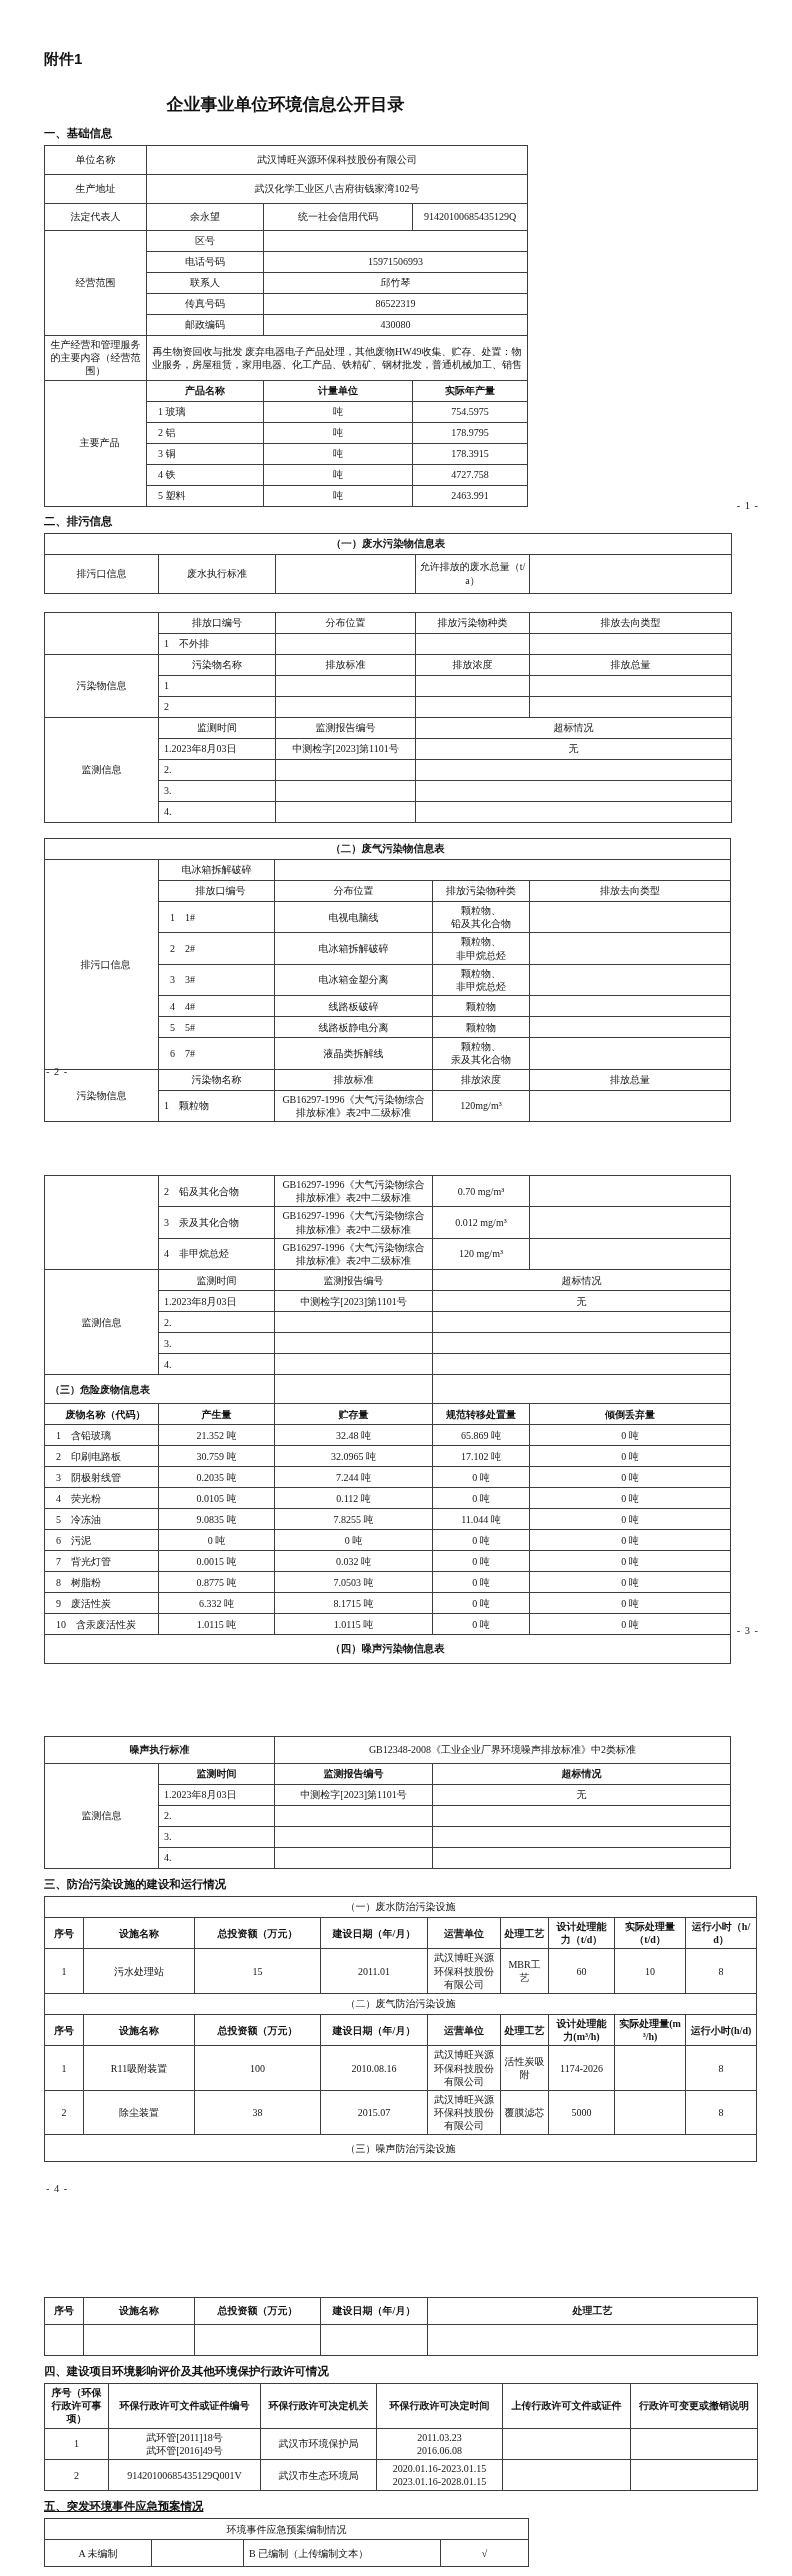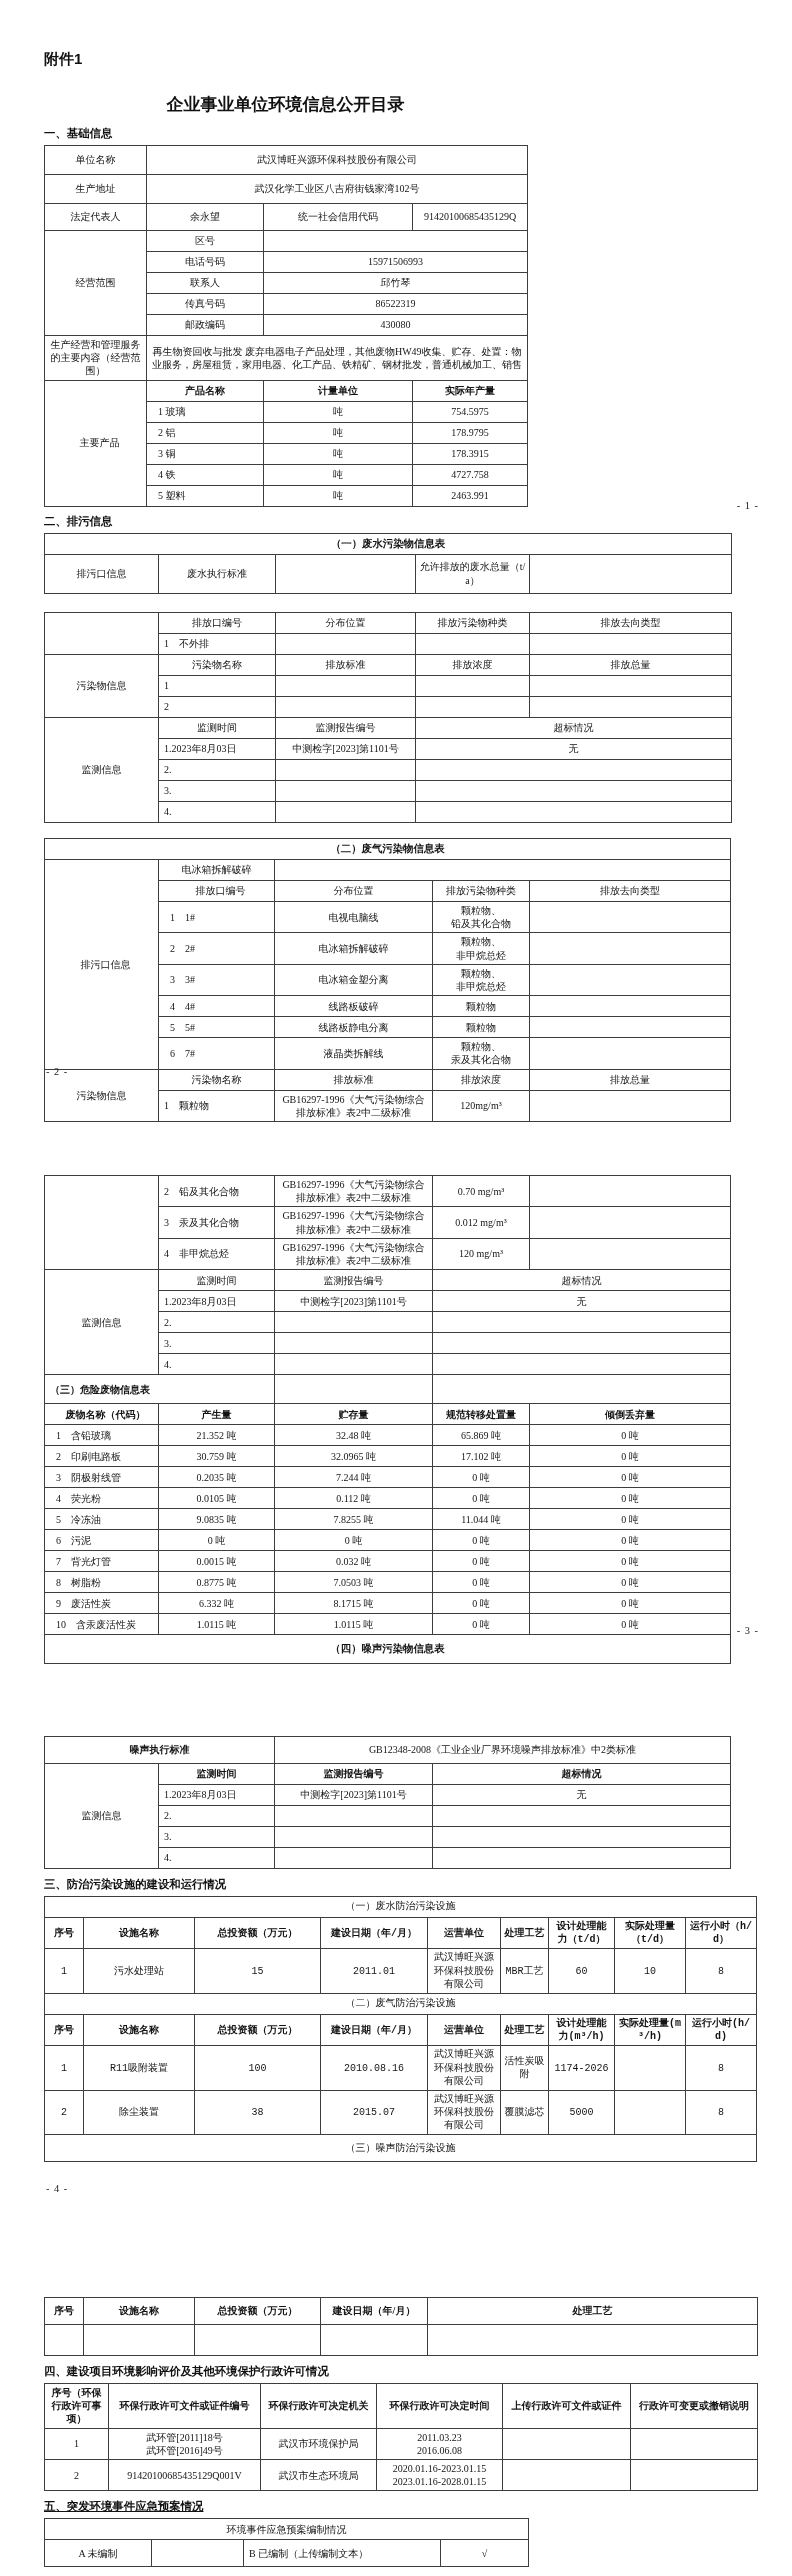--- a/index.html
+++ b/index.html
@@ -490,21 +490,21 @@
       <tr class="h18">
         <td class="tl">4.</td>
         <td></td>
         <td colspan="2"></td>
       </tr>
     </tbody>
   </table>
 
   <div class="sec-head" style="margin-top:8px;">三、防治污染设施的建设和运行情况</div>
 
-  <table style="width:712px;font-family:Liberation Mono, monospace;">
+  <table style="width:712px;">
     <colgroup>
       <col style="width:39px">
         <col style="width:111px">
         <col style="width:126px">
         <col style="width:107px">
       <col style="width:73px">
         <col style="width:48px">
         <col style="width:66px">
         <col style="width:71px">
         <col style="width:71px">

